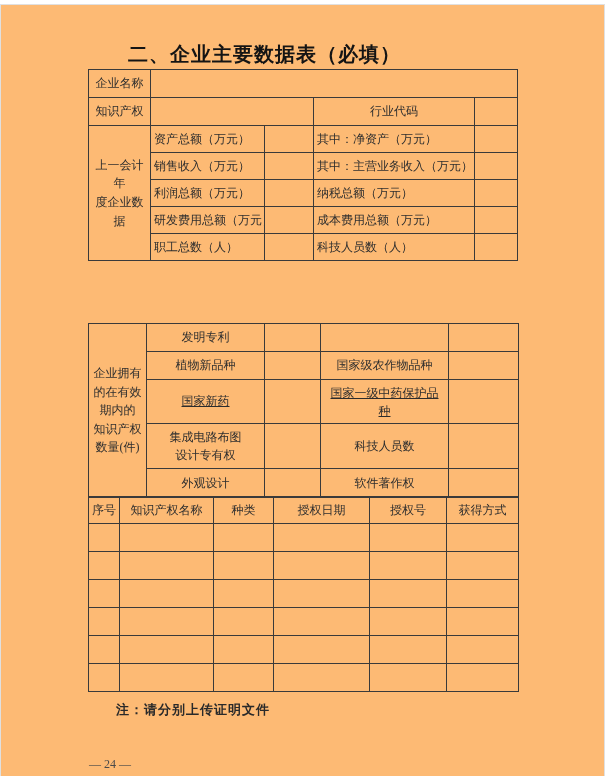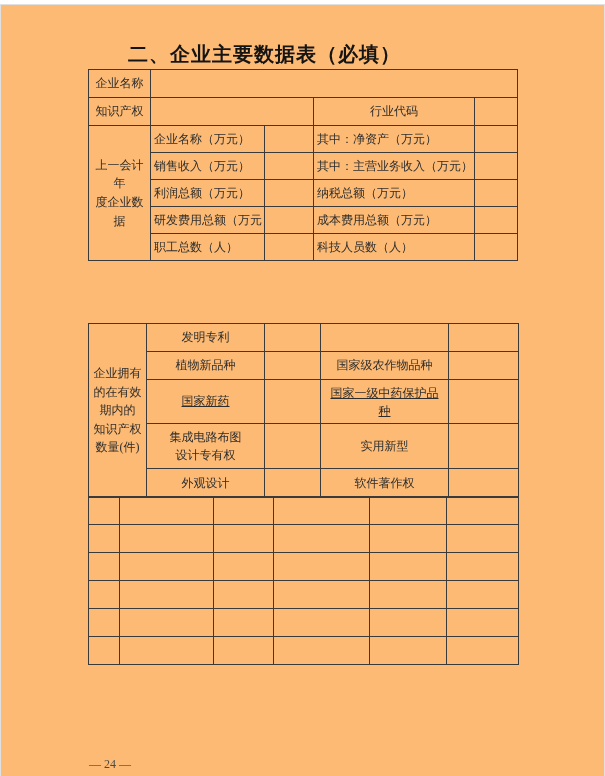--- a/index.html
+++ b/index.html
@@ -87,21 +87,21 @@
     </tr>
     <tr class="r28">
       <td class="c">知识产权</td>
       <td colspan="2"></td>
       <td class="c">行业代码</td>
       <td></td>
     </tr>
     <tr class="r27">
       <td class="grp" rowspan="5">上一会计年
 度企业数据</td>
-      <td class="lab">企业名称（万元）</td>
+      <td class="lab">资产总额（万元）</td>
       <td></td>
       <td class="lab">其中：净资产（万元）</td>
       <td></td>
     </tr>
     <tr class="r27">
       <td class="lab">销售收入（万元）</td>
       <td></td>
       <td class="lab">其中：主营业务收入（万元）</td>
       <td></td>
     </tr>
@@ -157,21 +157,21 @@
       <td class="c">国家新药</td>
       <td></td>
       <td class="c preline">国家一级中药保护品
 种</td>
       <td></td>
     </tr>
     <tr class="r45">
       <td class="c preline">集成电路布图
 设计专有权</td>
       <td></td>
-      <td class="c">实用新型</td>
+      <td class="c">科技人员数</td>
       <td></td>
     </tr>
     <tr class="r29">
       <td class="c">外观设计</td>
       <td></td>
       <td class="c">软件著作权</td>
       <td></td>
     </tr>
   </tbody>
     </table>
@@ -179,20 +179,28 @@
   <table class="tbl" id="t2b">
     <colgroup>
       <col style="width:31px">
         <col style="width:94px">
         <col style="width:60px">
       <col style="width:96px">
         <col style="width:77px">
         <col style="width:72px">
     </colgroup>
     <tbody>
+        <tr class="r27">
+      <td class="hdr">序号</td>
+      <td class="hdr">知识产权名称</td>
+      <td class="hdr">种类</td>
+      <td class="hdr">授权日期</td>
+      <td class="hdr">授权号</td>
+      <td class="hdr">获得方式</td>
+    </tr>
     <tr class="r28">
           <td></td>
           <td></td>
           <td></td>
           <td></td>
           <td></td>
           <td></td>
         </tr>
     <tr class="r28">
           <td></td>
@@ -230,16 +238,17 @@
           <td></td>
           <td></td>
           <td></td>
           <td></td>
           <td></td>
           <td></td>
         </tr>
   </tbody>
     </table>
 
+  <div class="note">注：请分别上传证明文件</div>
 
   <div class="pagenum">— 24 —</div>
 
 </div>
 
 </body></html>

